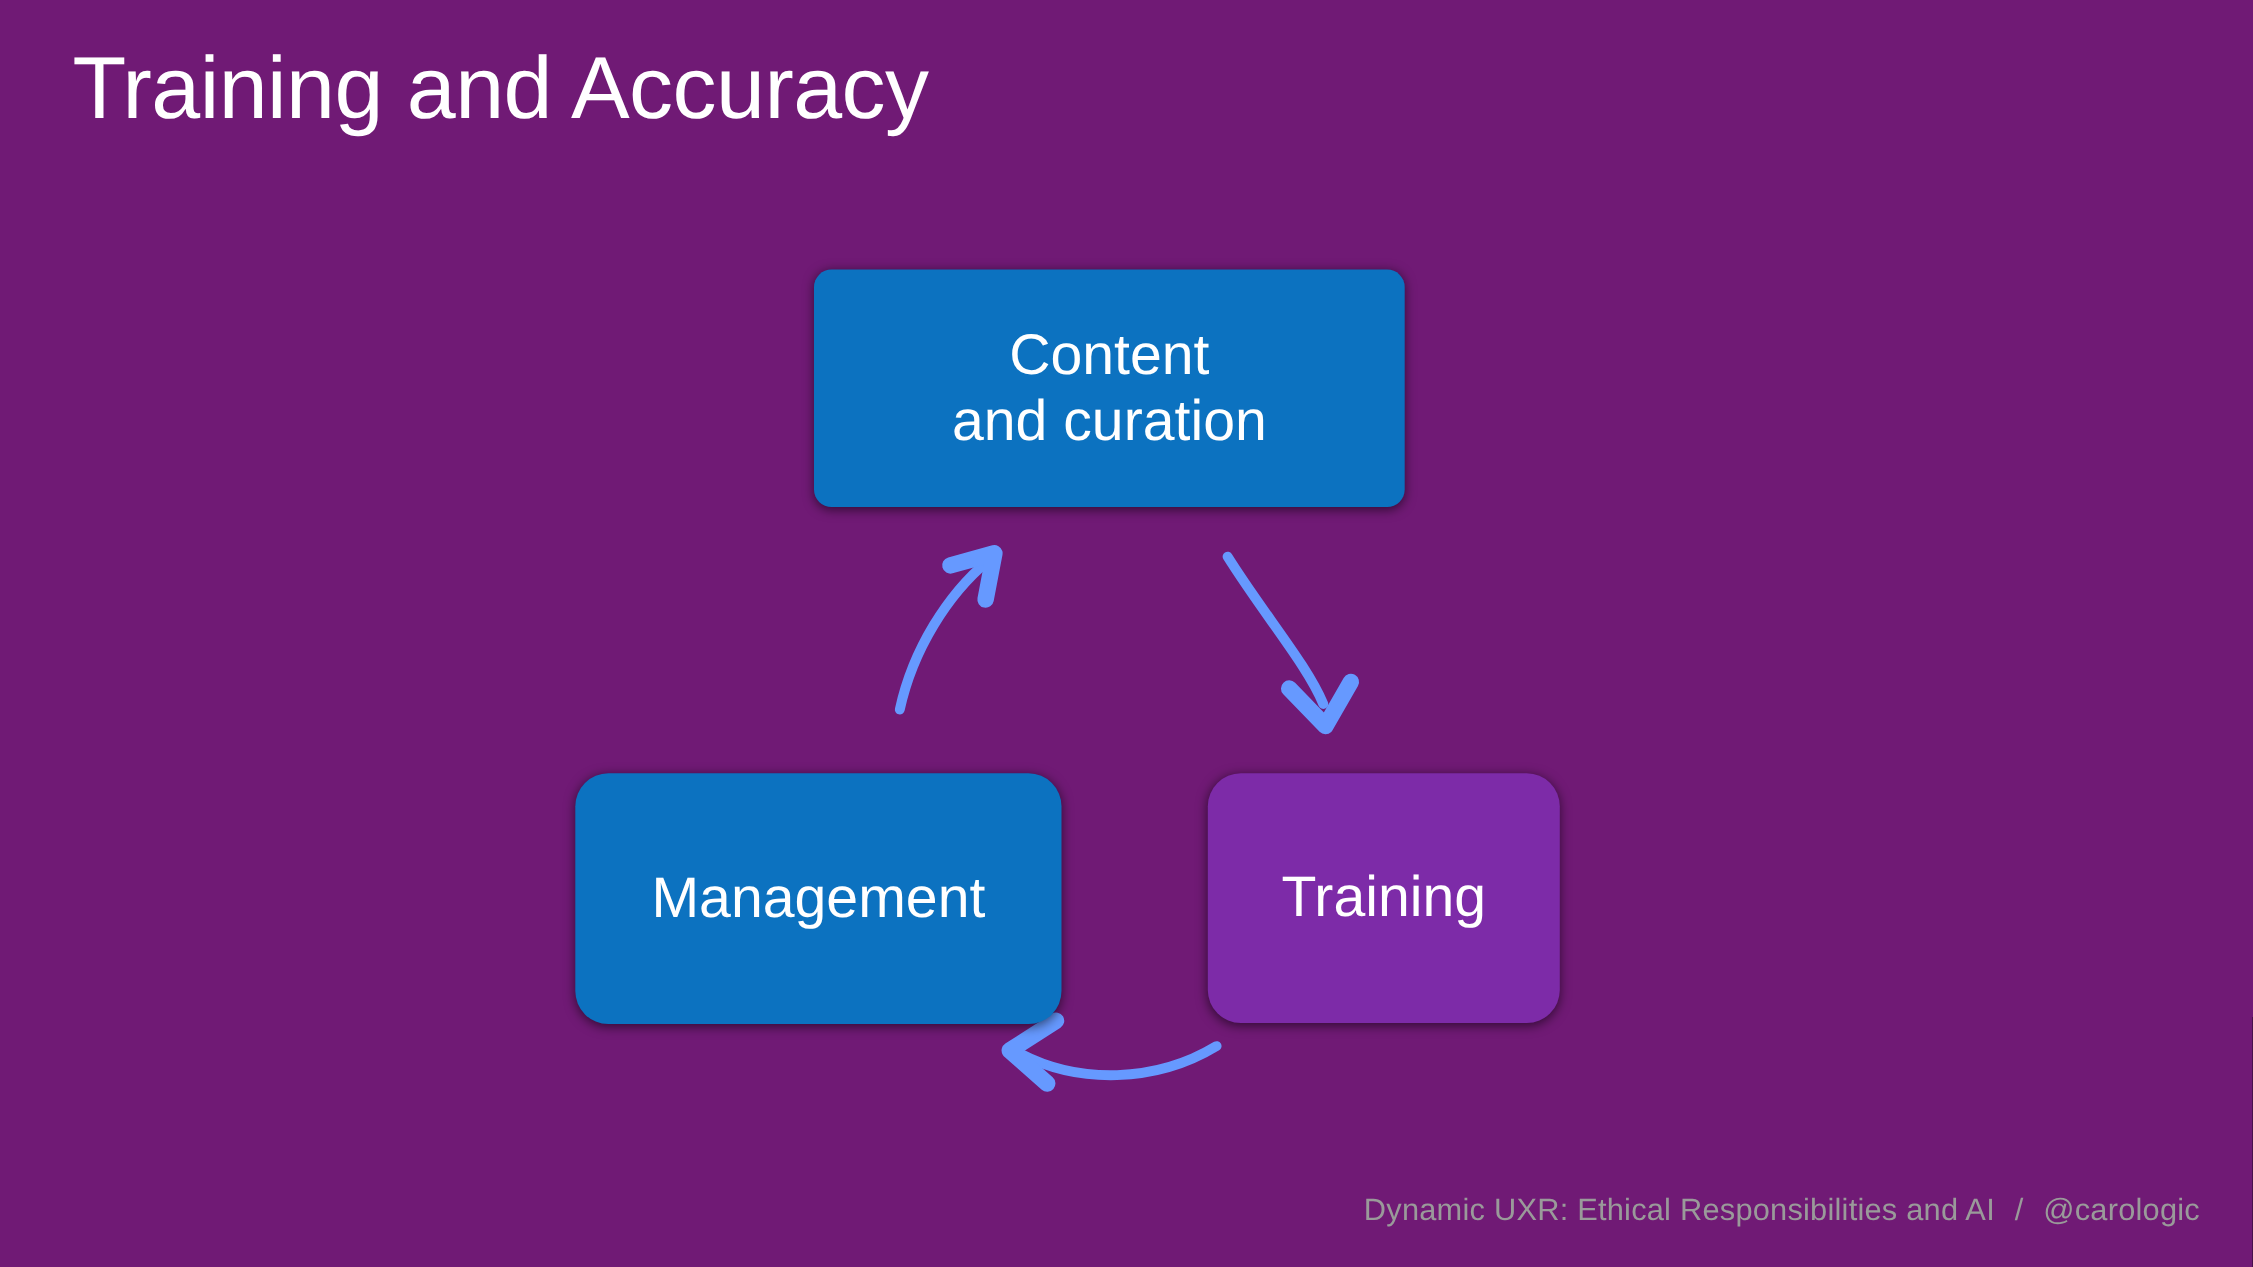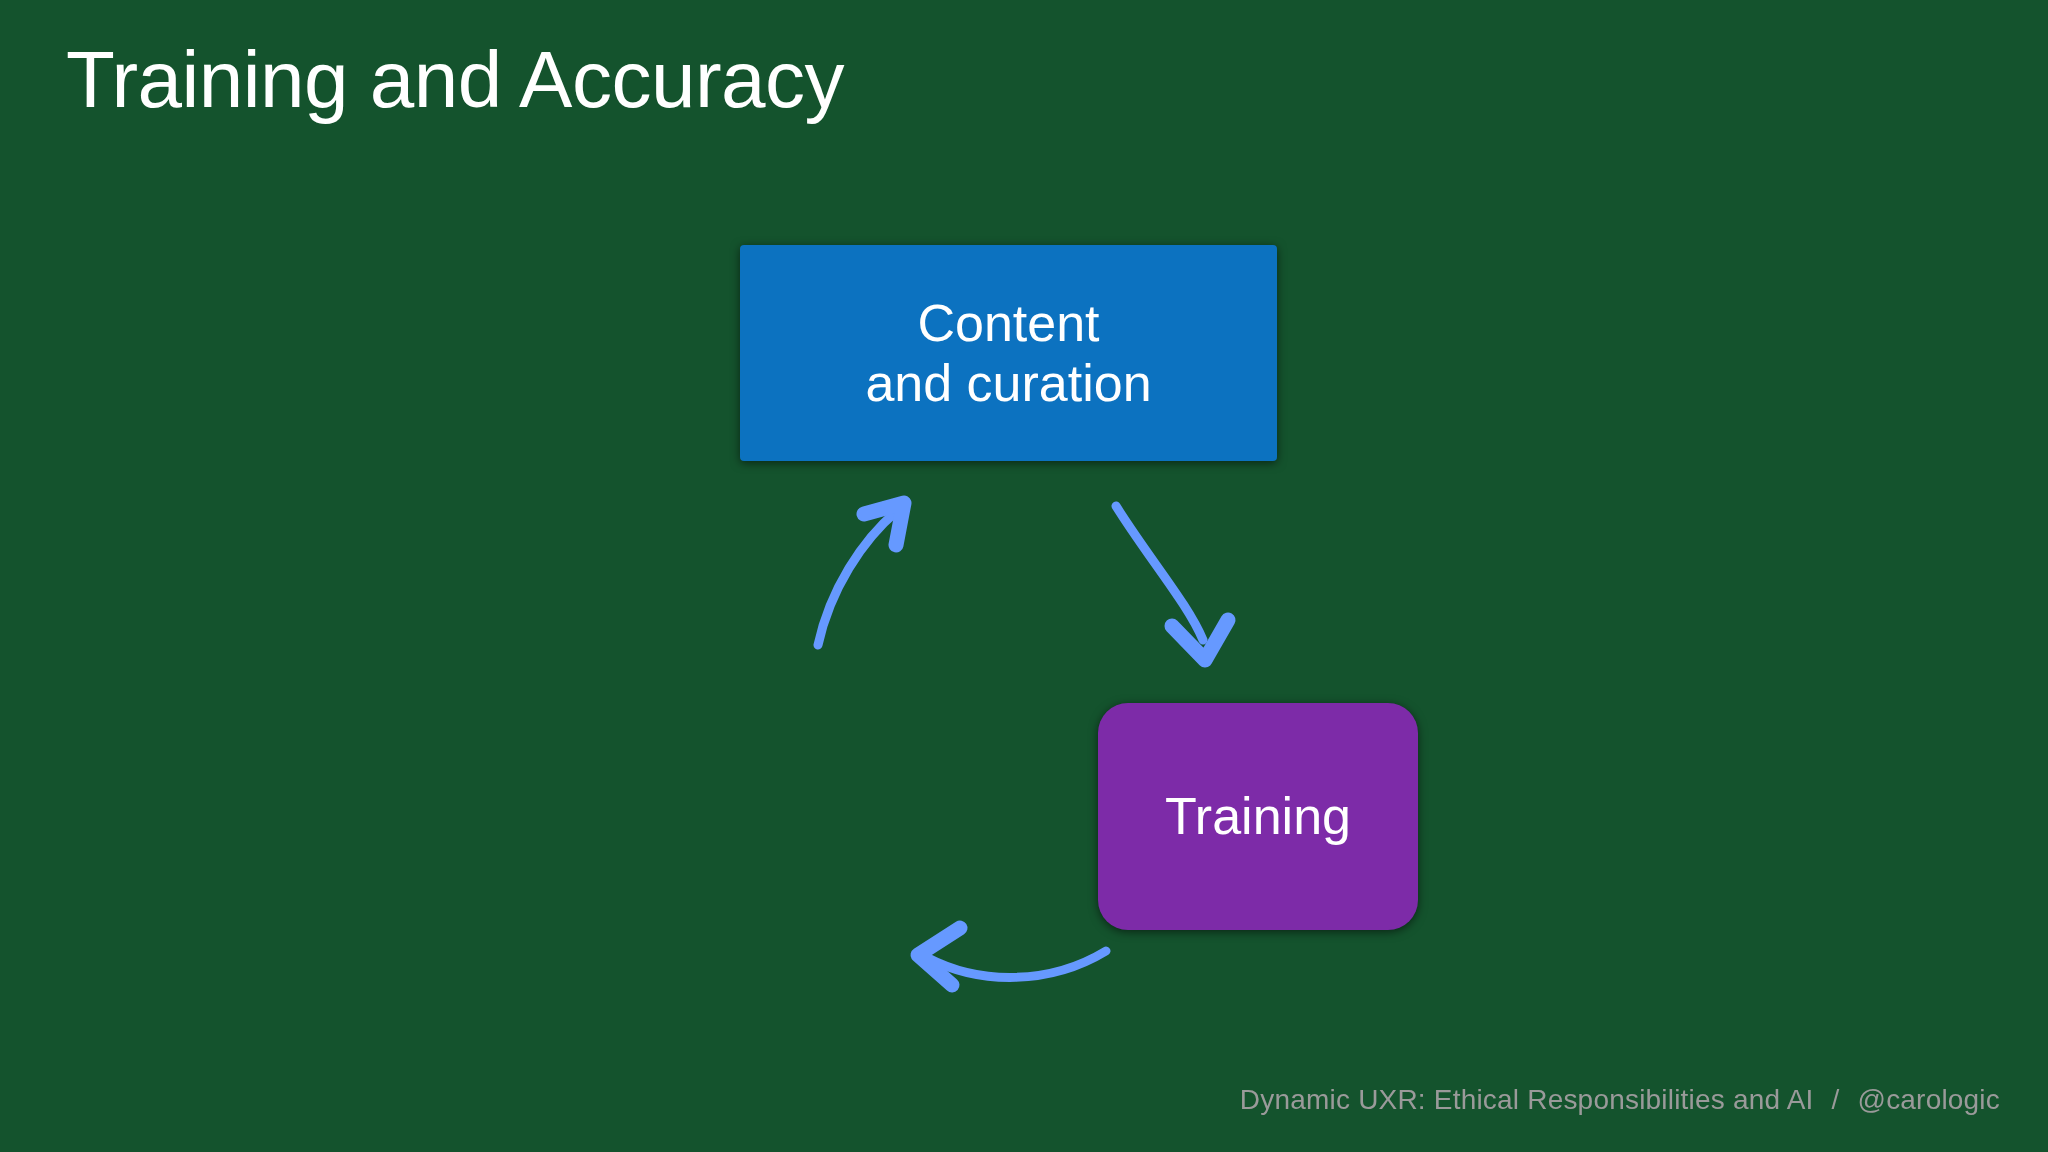--- a/index.html
+++ b/index.html
@@ -46,21 +46,21 @@
     line-height:1.16;
     font-weight:400;
     letter-spacing:0px;
     box-shadow:0 2px 10px rgba(0,0,0,0.55);
   }
 
   #node-content-curation {
     left:740px; top:245px;
     width:537px; height:216px;
     background:#0C72C0;
-    border-radius:4px;
+    border-radius:16px;
   }
   #node-management {
     left:523px; top:703px;
     width:442px; height:228px;
     background:#0C72C0;
     border-radius:30px;
   }
   #node-training {
     left:1098px; top:703px;
     width:320px; height:227px;
@@ -85,21 +85,21 @@
     font-size:28px;
     color:#9a9a9a;
     white-space:nowrap;
     letter-spacing:0.2px;
   }
   #slide-footer .sep { padding:0 10px; }
 </style>
 </head>
 <body>
 
-<div id="slide" style="background: #14532d;">
+<div id="slide" style="background: #701a75;">
 
   <h1 id="slide-title" style="color: rgb(255, 255, 255);">Training and Accuracy</h1>
 
   <div id="cycle-diagram">
 
     <svg id="arrows-layer" viewBox="0 0 2048 1152" width="2048" height="1152">
       <defs>
         
       </defs>
 
@@ -117,20 +117,23 @@
         <path d="M 818 645 C 830 590 862 540 898 510" fill="none" stroke="#6699FF" stroke-width="9" stroke-linecap="round"></path>
         <path d="M 864 514 L 904 503 L 896 545" fill="none" stroke="#6699FF" stroke-width="15" stroke-linecap="round" stroke-linejoin="round"></path>
       </g>
     </svg>
 
     <div class="node" id="node-content-curation" style="background: rgb(12, 114, 192);">
       <span class="node-label">Content
 and curation</span>
     </div>
 
+    <div class="node" id="node-management" style="background: rgb(12, 114, 192);">
+      <span class="node-label">Management</span>
+    </div>
 
     <div class="node" id="node-training" style="background: rgb(125, 43, 168);">
       <span class="node-label">Training</span>
     </div>
 
   </div>
 
   <div id="slide-footer" style="color: rgb(154, 154, 154); margin-left: 44px;">
     <span>Dynamic UXR: Ethical Responsibilities and AI</span>
     <span class="sep">/</span>

